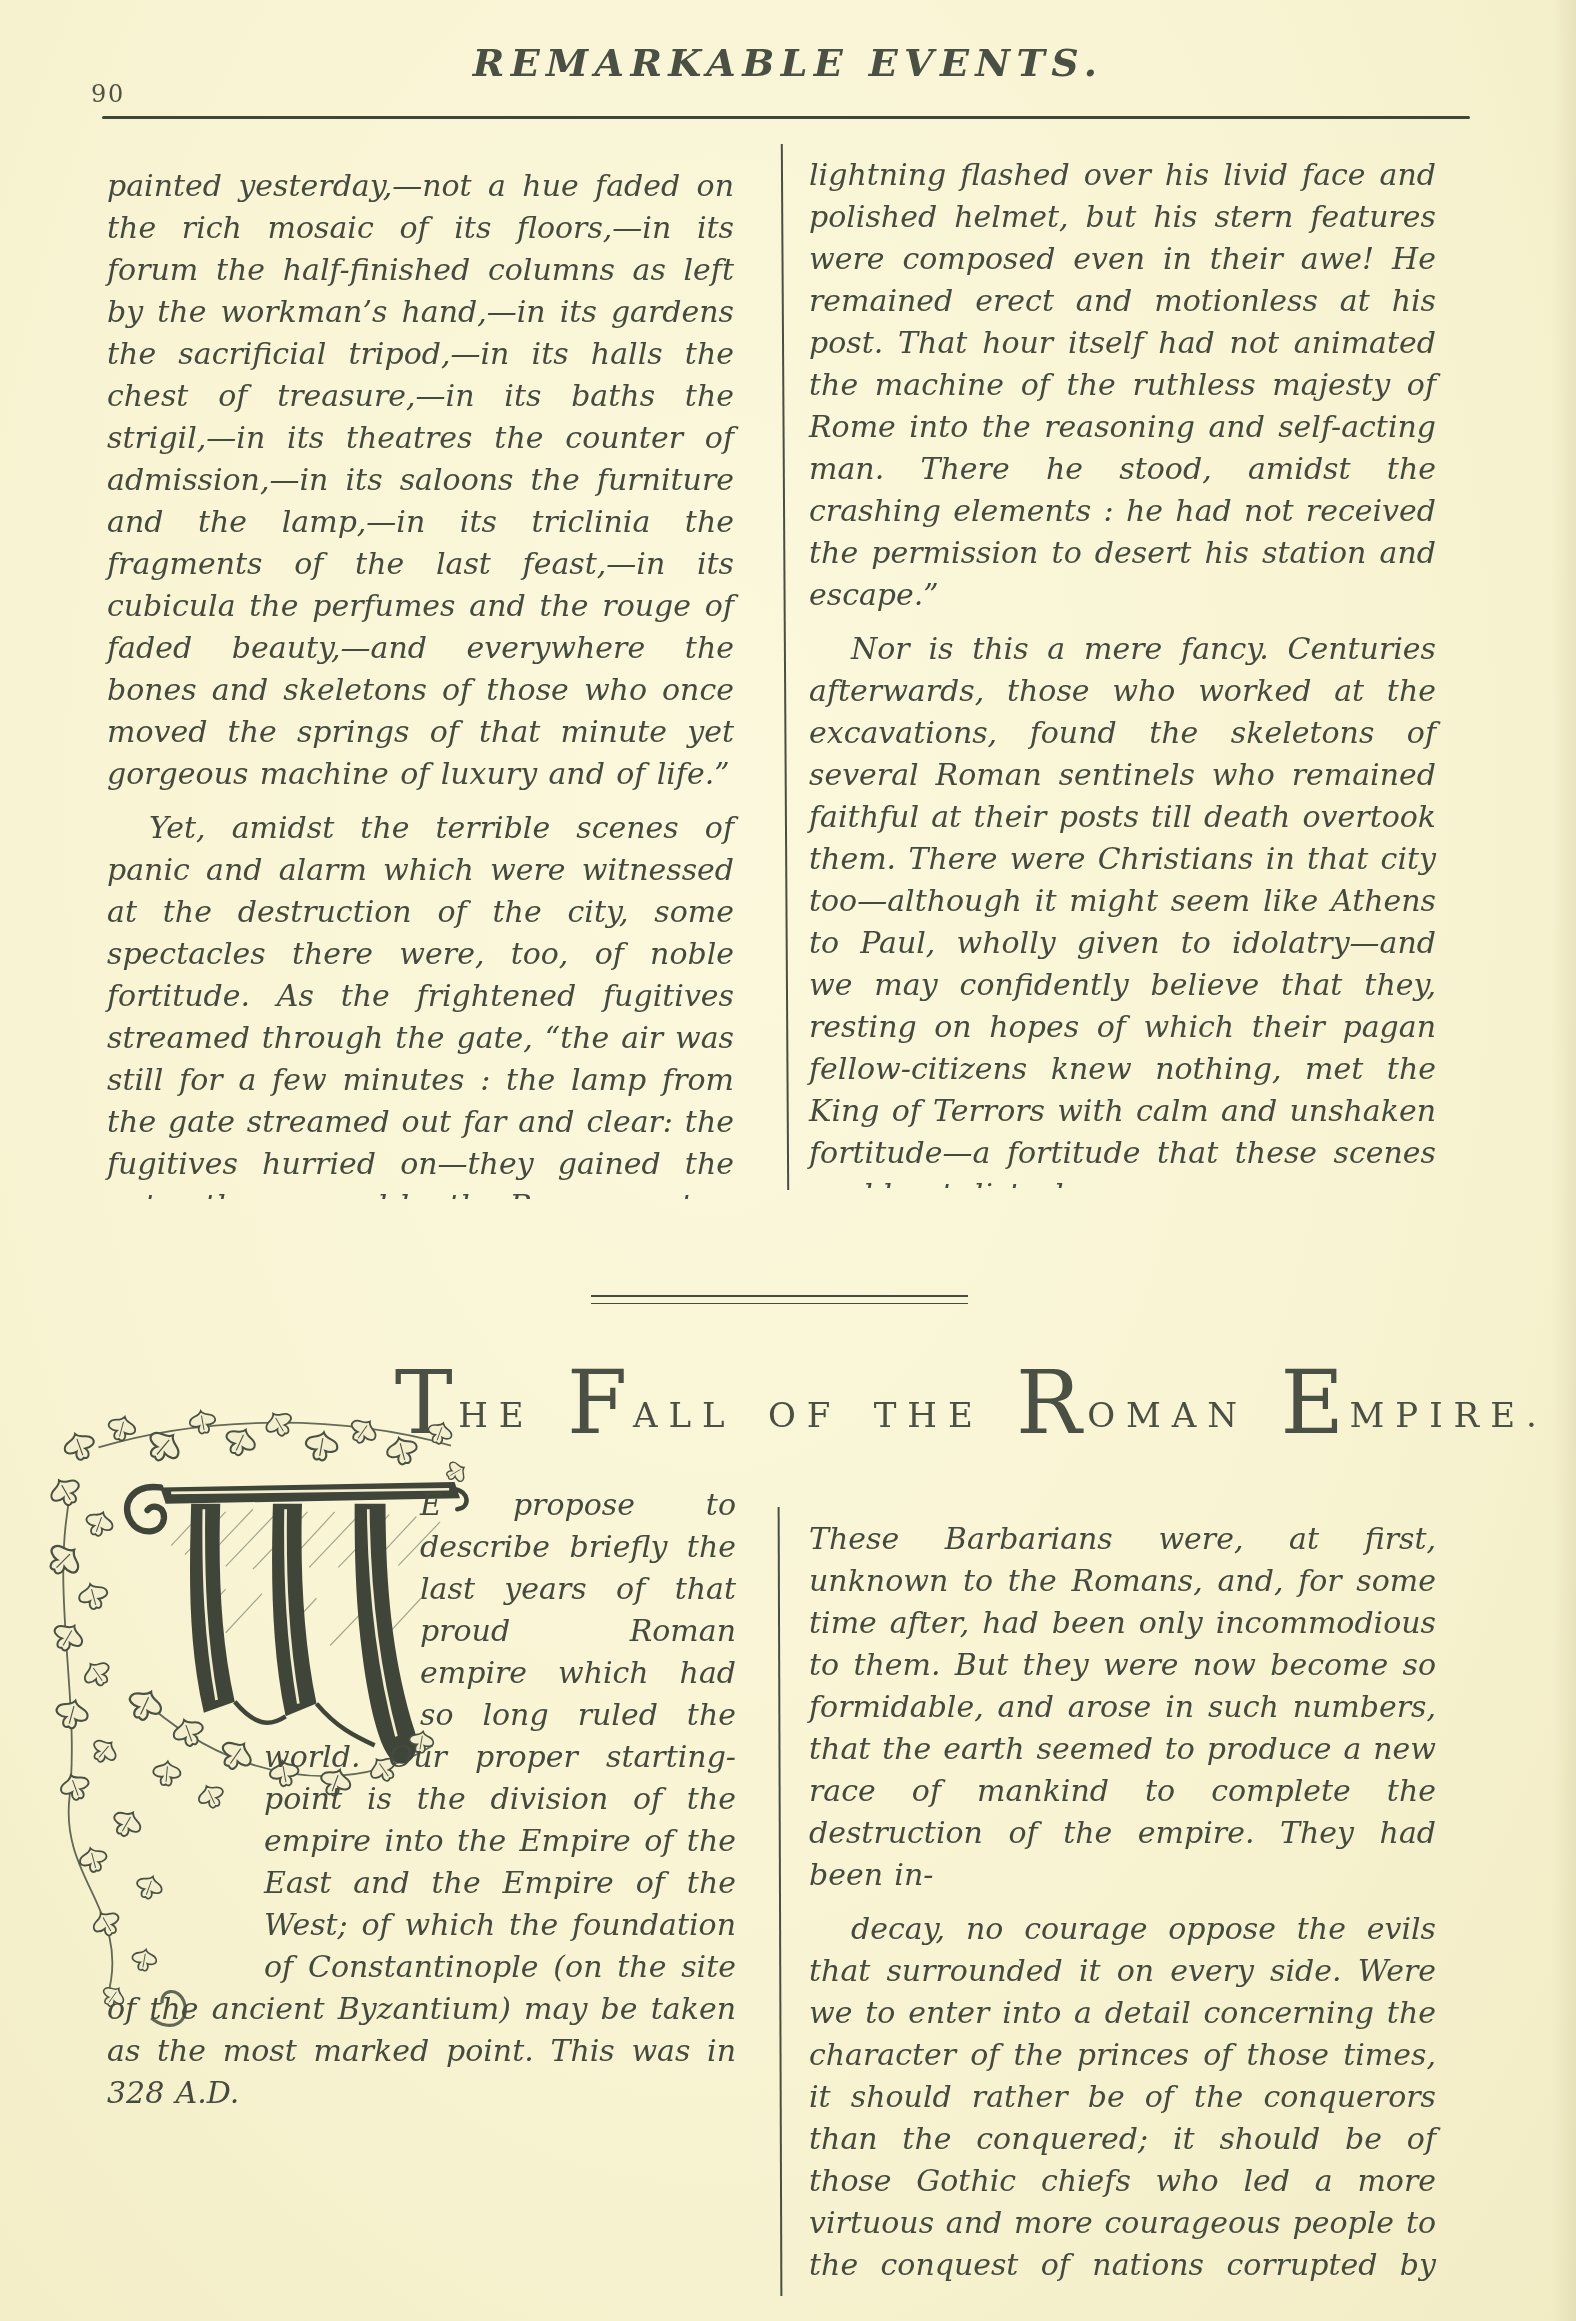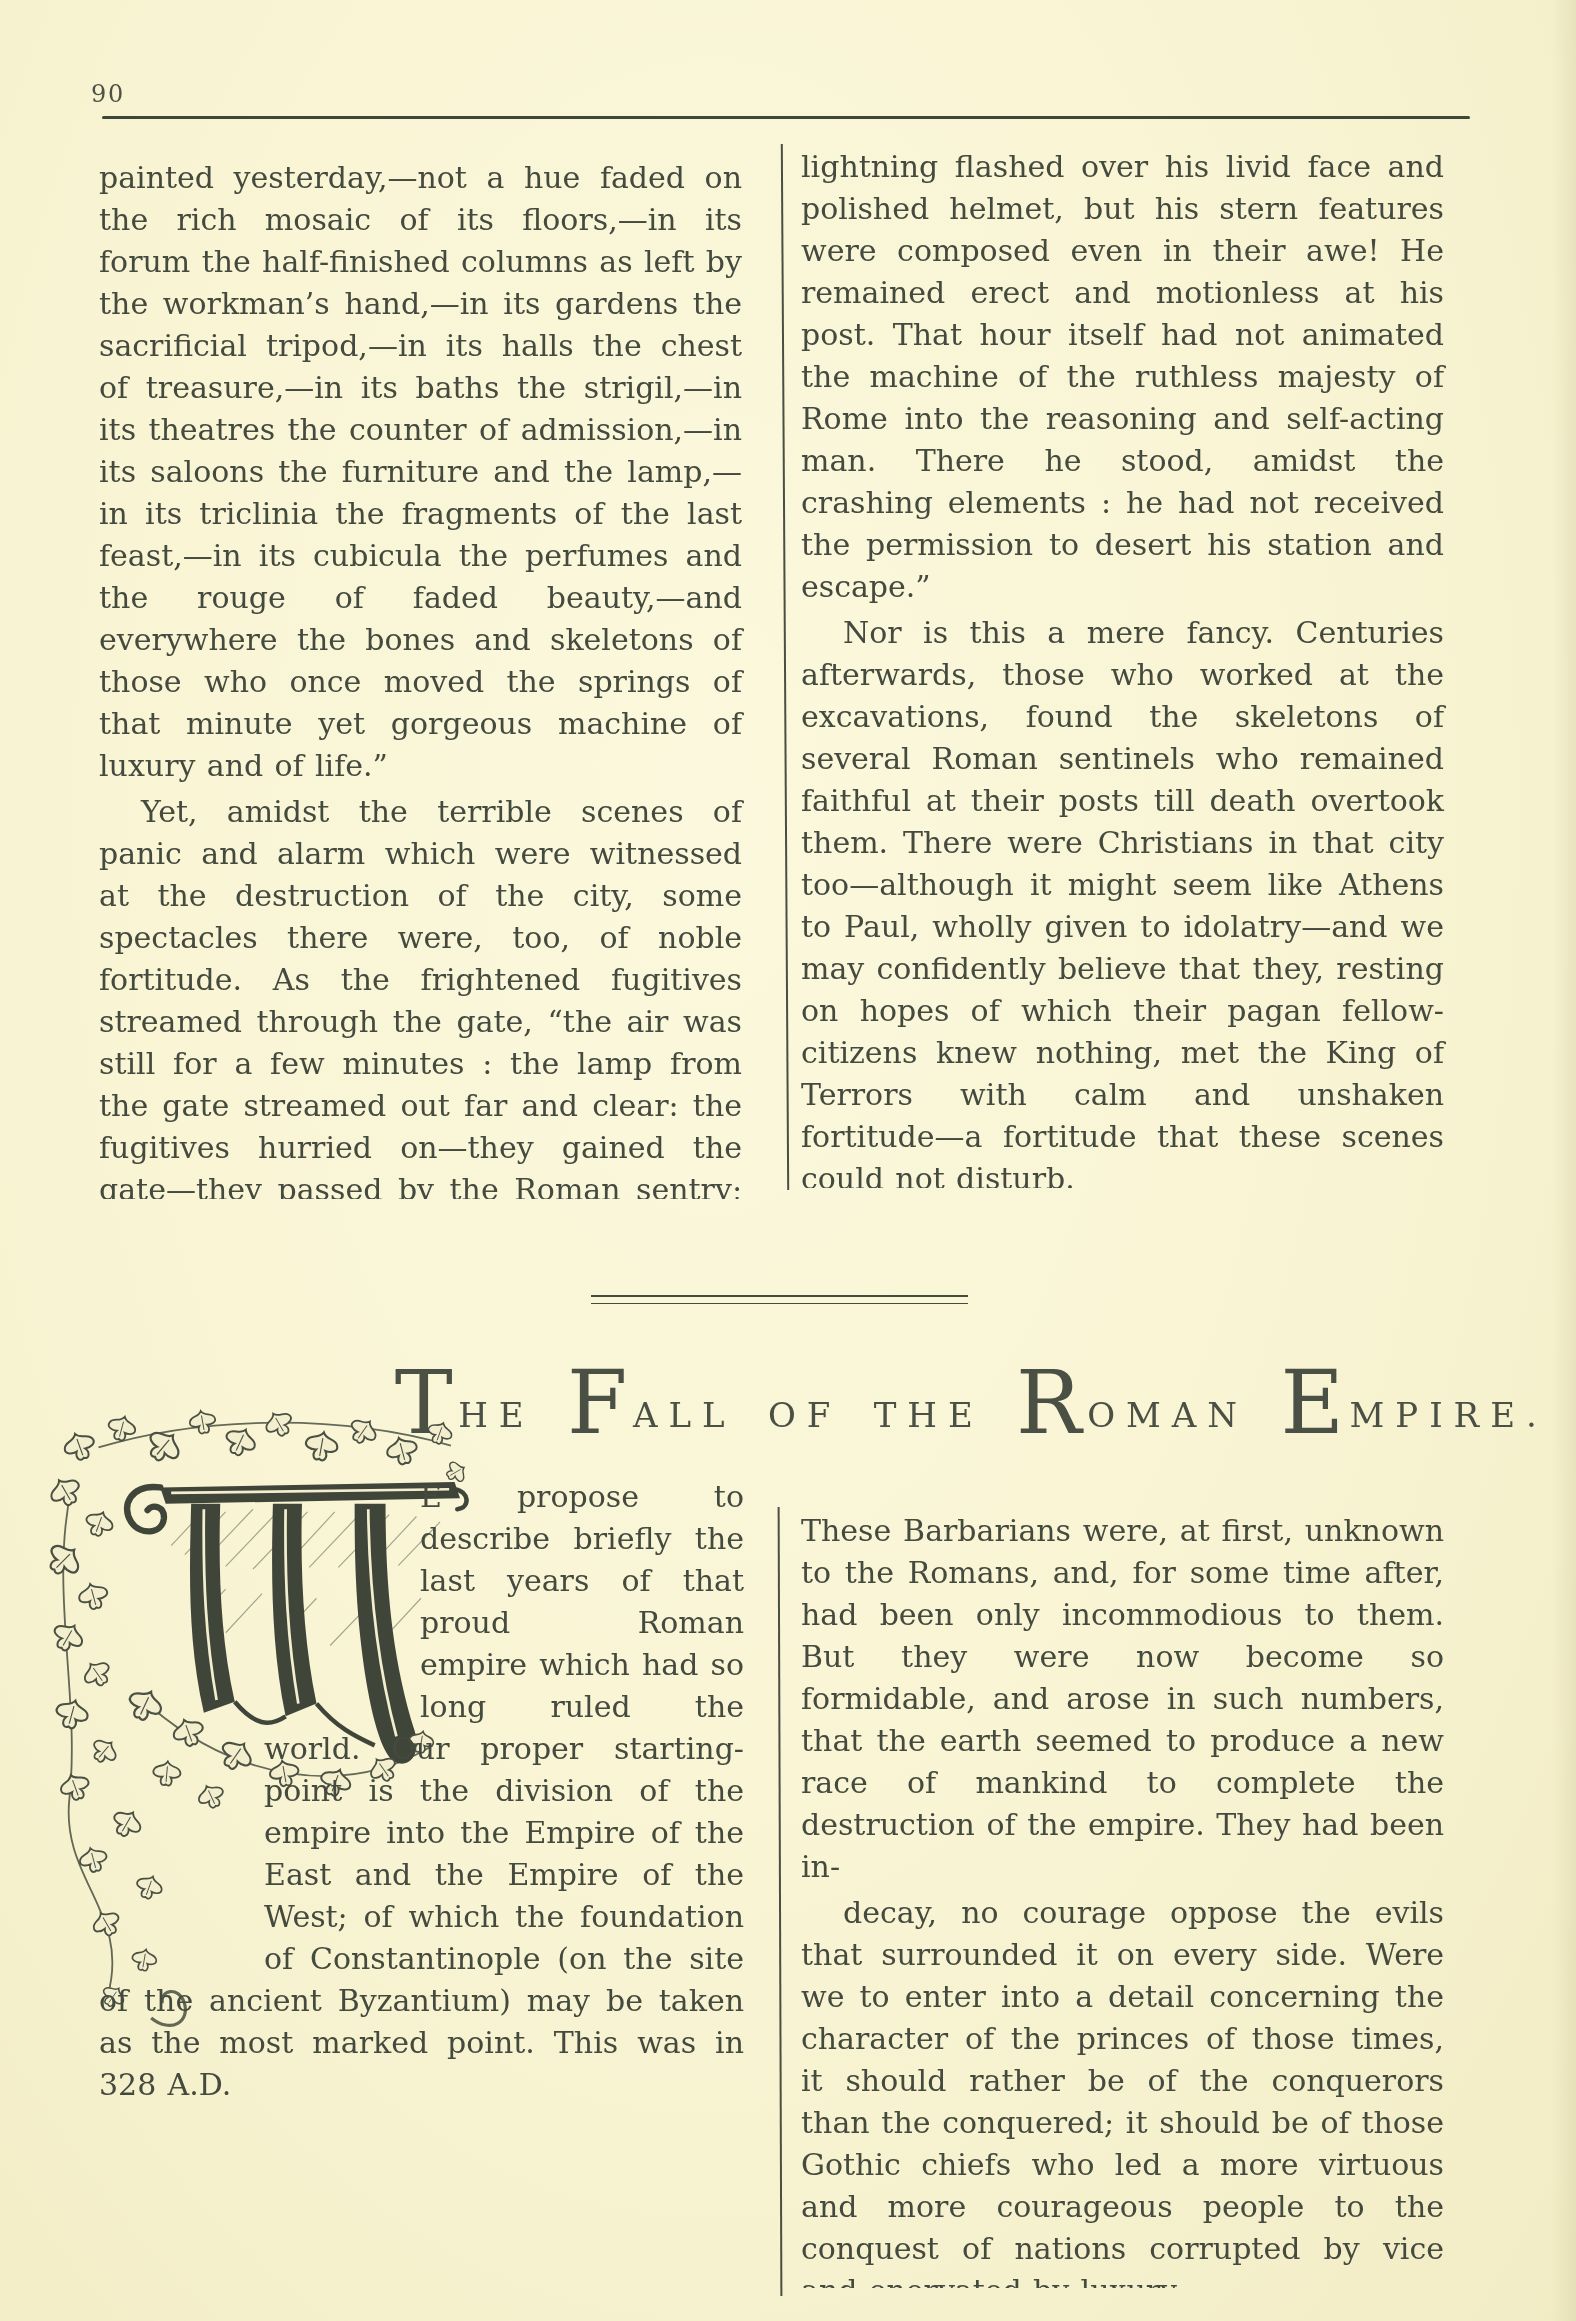--- a/index.html
+++ b/index.html
@@ -26,21 +26,21 @@
     position:absolute;left:0;top:40px;width:100%;margin:0;
     text-align:center;font-style:italic;font-weight:600;
     font-size:38px;letter-spacing:6.4px;color:#4b5044;
   }
   .header-rule{
     position:absolute;left:102px;top:116px;width:1368px;height:2.7px;
     background:#41463b;border-radius:1.8px;
   }
   
   .col{position:absolute;text-align:justify;font-size:30px;line-height:42px;word-spacing:1.8px;}
-  .col p{margin:4px;text-indent:0;}
+  .col p{margin:12px;text-indent:0;font-style:italic;}
   .col p + p{text-indent:42px;}
   .s1-left{left:95px;top:153px;width:651px;height:1046px;overflow:hidden;}
   .s1-right{left:797px;top:142px;width:651px;height:1046px;overflow:hidden;}
   .colrule{position:absolute;width:2.3px;background:#4a4f43;}
   .rule1{left:784px;top:144px;height:1046px;transform:rotate(-.35deg);}
   .rule2{left:779px;top:1507px;height:789px;transform:rotate(-.2deg);}
   
   .section-divider{
     position:absolute;left:591px;top:1295px;width:377px;height:5.5px;
     border-top:2.3px solid #464b3f;border-bottom:1.8px solid #464b3f;
@@ -61,20 +61,21 @@
   .wrap-a{float:left;width:325px;height:253px;}
   .wrap-b{float:left;clear:left;width:169px;height:253px;}
   .ivy-art{position:absolute;left:44px;top:1407px;pointer-events:none;}
 </style>
 </head>
 <body>
 
 <div class="page">
 
   <span class="pagenum">90</span>
+  <h1 class="running-title">REMARKABLE EVENTS.</h1>
   <div class="header-rule"></div>
 
   <section>
     <div class="col s1-left">
       <p>painted yesterday,—not a hue faded on the rich mosaic of its floors,—in its forum the half-finished columns as left by the workman’s hand,—in its gardens the sacrificial tripod,—in its halls the chest of treasure,—in its baths the strigil,—in its theatres the counter of admission,—in its saloons the furniture and the lamp,—in its triclinia the fragments of the last feast,—in its cubicula the perfumes and the rouge of faded beauty,—and everywhere the bones and skeletons of those who once moved the springs of that minute yet gorgeous machine of luxury and of life.”</p>
       <p>Yet, amidst the terrible scenes of panic and alarm which were witnessed at the destruction of the city, some spectacles there were, too, of noble fortitude. As the frightened fugitives streamed through the gate, “the air was still for a few minutes : the lamp from the gate streamed out far and clear: the fugitives hurried on—they gained the gate—they passed by the Roman sentry; the</p>
     </div>
     <div class="colrule rule1"></div>
     <div class="col s1-right">
       <p>lightning flashed over his livid face and polished helmet, but his stern features were composed even in their awe! He remained erect and motionless at his post. That hour itself had not animated the machine of the ruthless majesty of Rome into the reasoning and self-acting man. There he stood, amidst the crashing elements : he had not received the permission to desert his station and escape.”</p>

